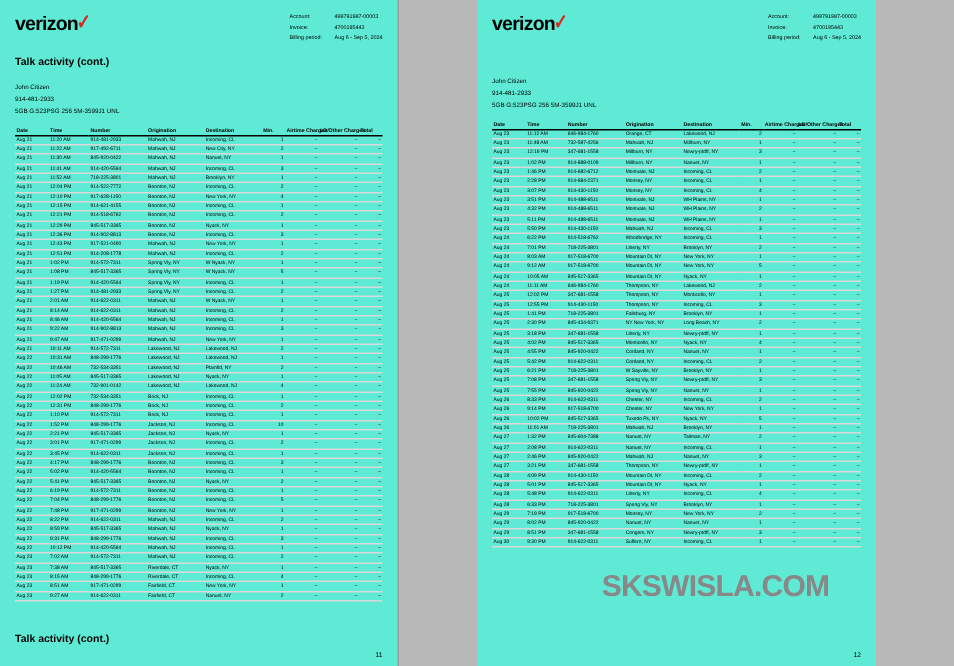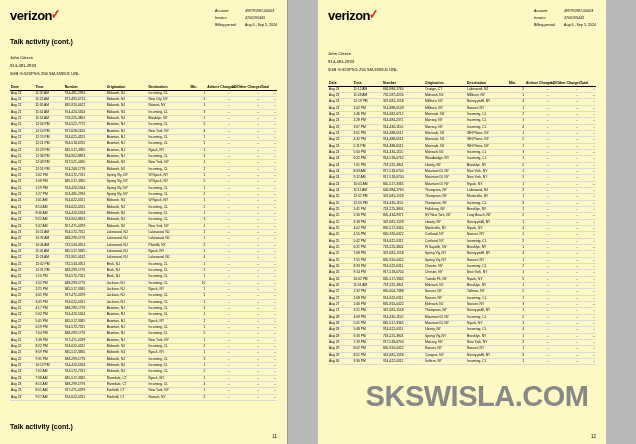--- a/index.html
+++ b/index.html
@@ -3,21 +3,21 @@
 <meta charset="utf-8">
 <style>
   html,body{margin:0;padding:0;}
   body{
     width:636px;height:444px;
     background:#b8b8b8;
     font-family:"Liberation Sans", sans-serif;
     overflow:hidden;
   }
   .sheet{
-    position:absolute;top:0;background:#fef9c3;width:288px;height:444px;
+    position:absolute;top:0;background:#5eead4;width:266px;height:444px;
     box-sizing:border-box;
   }
   .page-left{left:0;border-right:1px solid #9a9a9a;}
   .page-right{left:318px;}
   .inner{position:relative;width:100%;height:100%;padding:8px 10px 0 10px;box-sizing:border-box;}
 
   
   .hdr{display:flex;justify-content:space-between;align-items:flex-start;}
   .logo{font-size:13px;font-weight:bold;letter-spacing:-0.5px;color:#000;position:relative;padding-right:8px;}
   .logo .chk{position:absolute;right:-1px;top:-2px;color:#d52b1e;font-size:14px;font-weight:bold;transform:scaleX(0.8);}
@@ -49,21 +49,21 @@
   .c-ld{width:11%;text-align:right;}
   .c-tot{width:6%;text-align:right;}
 
   
   .foot-title{position:absolute;left:10px;bottom:14px;font-size:7px;font-weight:bold;color:#000;}
   .pageno{position:absolute;right:10px;bottom:5px;font-size:4.5px;color:#000;}
 
   
   .watermark{
     position:absolute;left:318px;top:380px;width:318px;text-align:center;
-    font-family:"Liberation Sans", sans-serif;font-weight:bold;font-size:29px;
+    font-family:"Liberation Sans", sans-serif;font-weight:bold;font-size:20px;
     color:#888888;letter-spacing:-0.5px;
   }
 </style>
 </head>
 <body>
 
 <div class="sheet page-left">
   <div class="inner">
     <div class="hdr">
       <div class="logo">

